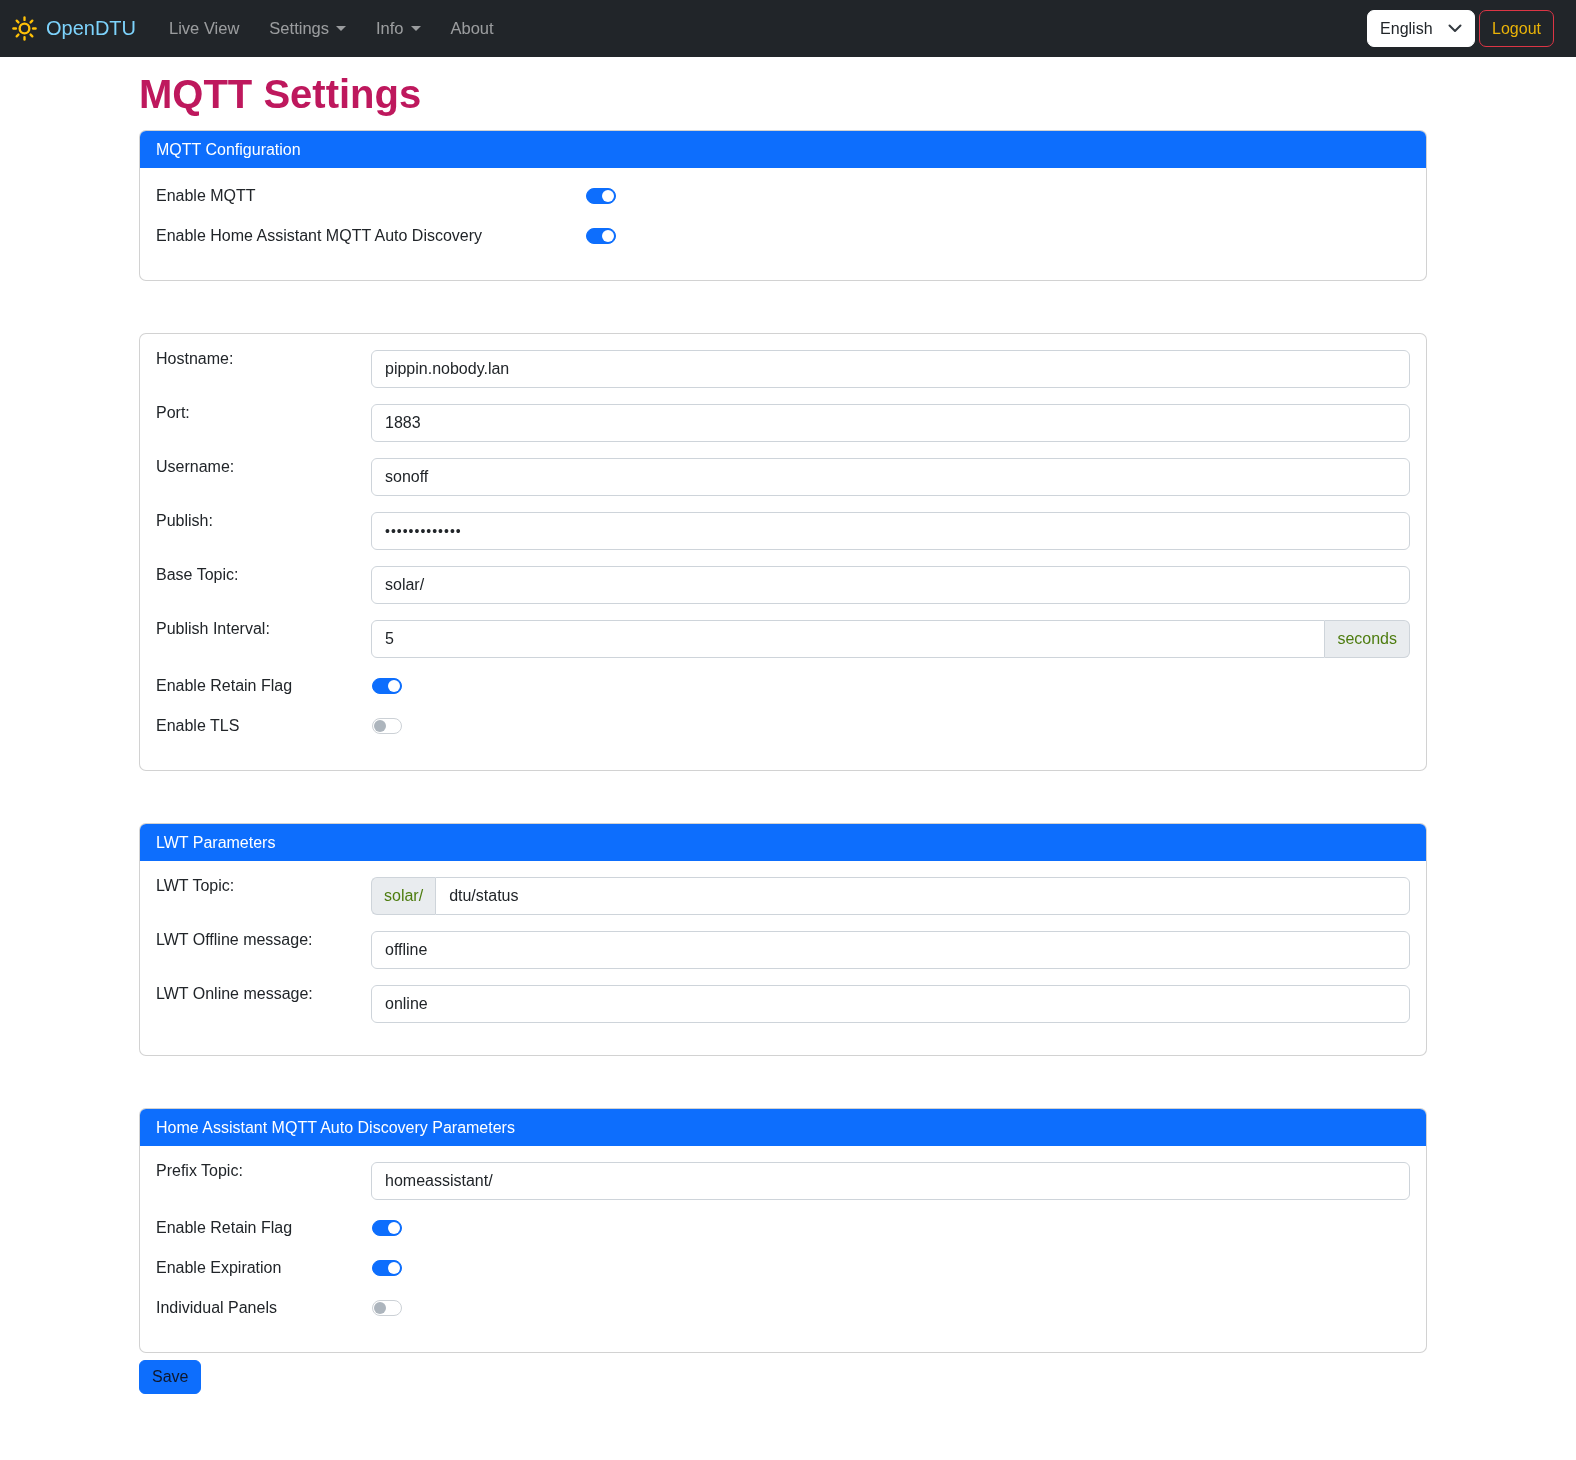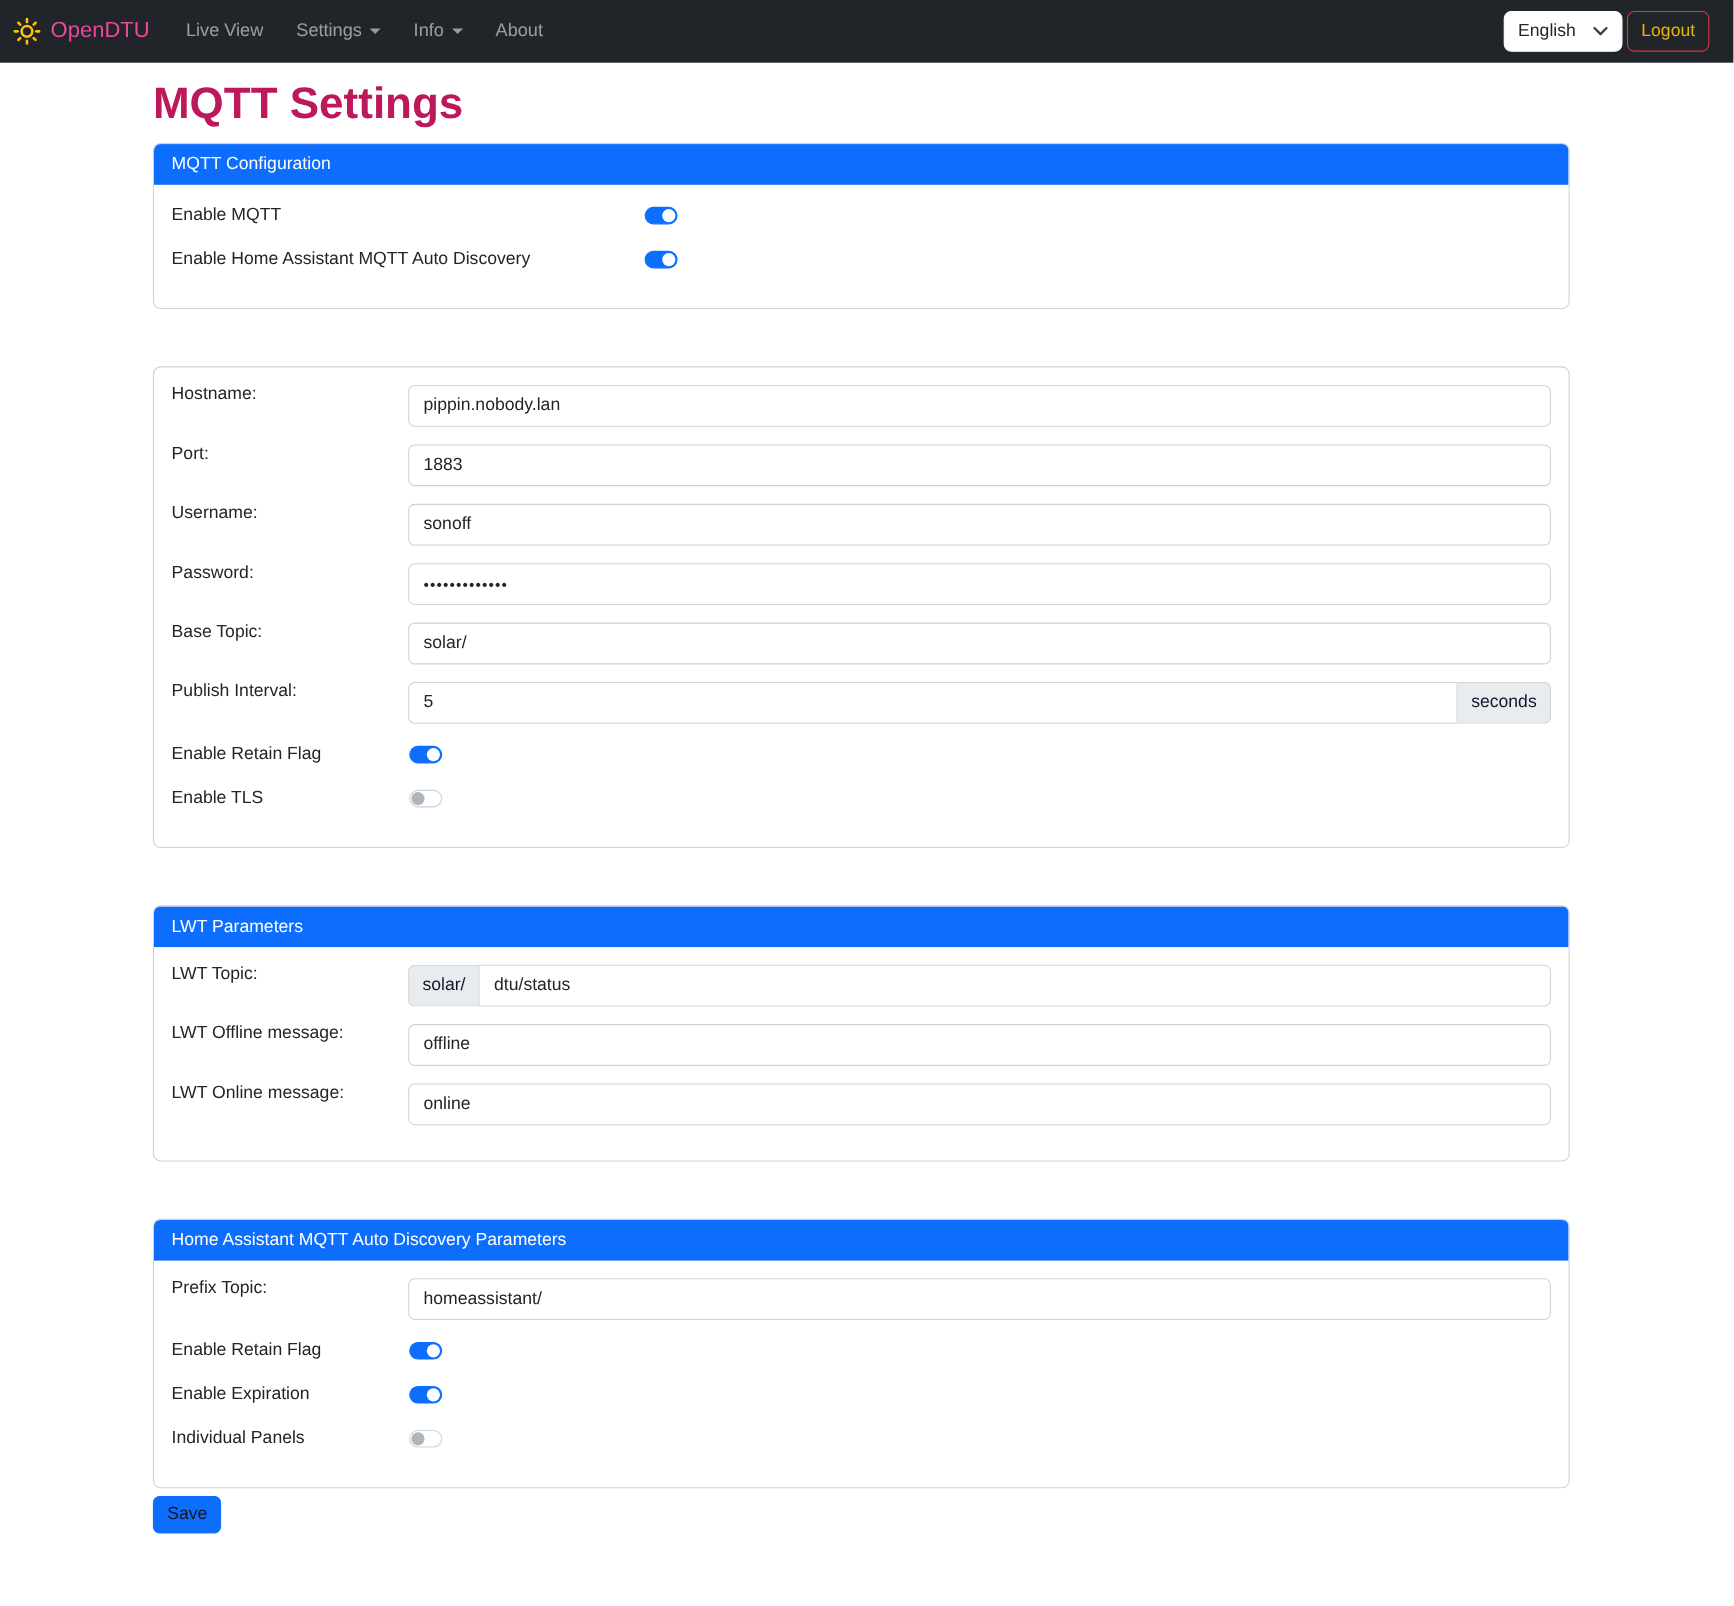--- a/index.html
+++ b/index.html
@@ -17,21 +17,21 @@
     height: 57px;
     background: #212529;
     display: flex;
     align-items: center;
     justify-content: space-between;
     padding: 0 12px;
   }
   .nav-left { display: flex; align-items: center; }
   .brand {
     display: flex; align-items: center; gap: 9px;
-    color: #ec4899; font-size: 20px; text-decoration: none;
+    color: #7dd3fc; font-size: 20px; text-decoration: none;
     margin-right: 18px; cursor: pointer;
   }
   .nav-link {
     color: rgba(255,255,255,.55);
     font-size: 16.5px;
     padding: 8px 15px;
     text-decoration: none;
     cursor: pointer;
     display: inline-flex;
     align-items: center;
@@ -114,21 +114,21 @@
     outline: none;
     background: #fff;
   }
   .addon {
     display: flex;
     align-items: center;
     padding: 0 12px;
     background: #e9ecef;
     border: 1px solid #ced4da;
     font-size: 16px;
-    color: #0f172a;
+    color: #4d7c0f;
     white-space: nowrap;
   }
   .addon-right { border-left: 0; border-radius: 0 6px 6px 0; }
   .rad-right-flat { border-top-right-radius: 0; border-bottom-right-radius: 0; }
   .addon-left { border-right: 0; border-radius: 6px 0 0 6px; }
   .rad-left-flat { border-top-left-radius: 0; border-bottom-left-radius: 0; }
 
   .trow { display: flex; align-items: center; min-height: 24px; margin-bottom: 16px; }
   .switch {
     width: 30px; height: 16px;
@@ -240,21 +240,21 @@
           <input class="form-input" type="text" value="1883" style="">
         </div>
       </div>
       <div class="frow">
         <label>Username:</label>
         <div class="ctrl">
           <input class="form-input" type="text" value="sonoff" style="">
         </div>
       </div>
       <div class="frow">
-        <label>Password:</label>
+        <label>Publish:</label>
         <div class="ctrl">
           <input class="form-input" type="text" style="letter-spacing: 1px; font-size: 14px;" value="•••••••••••••">
         </div>
       </div>
       <div class="frow">
         <label>Base Topic:</label>
         <div class="ctrl">
           <input class="form-input" type="text" value="solar/" style="">
         </div>
       </div>

